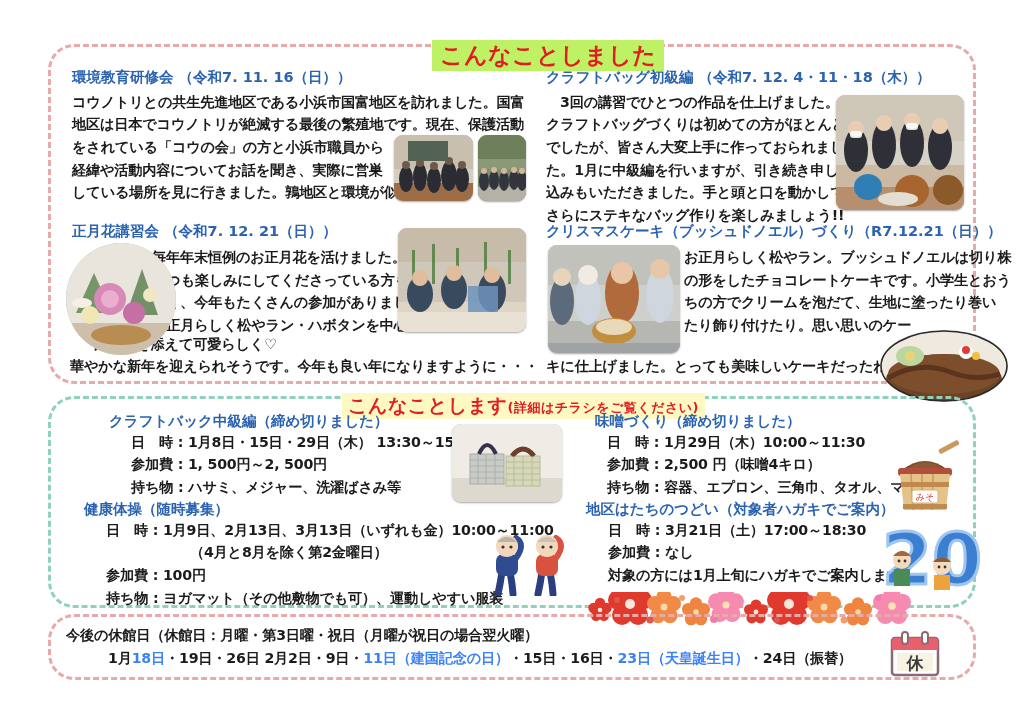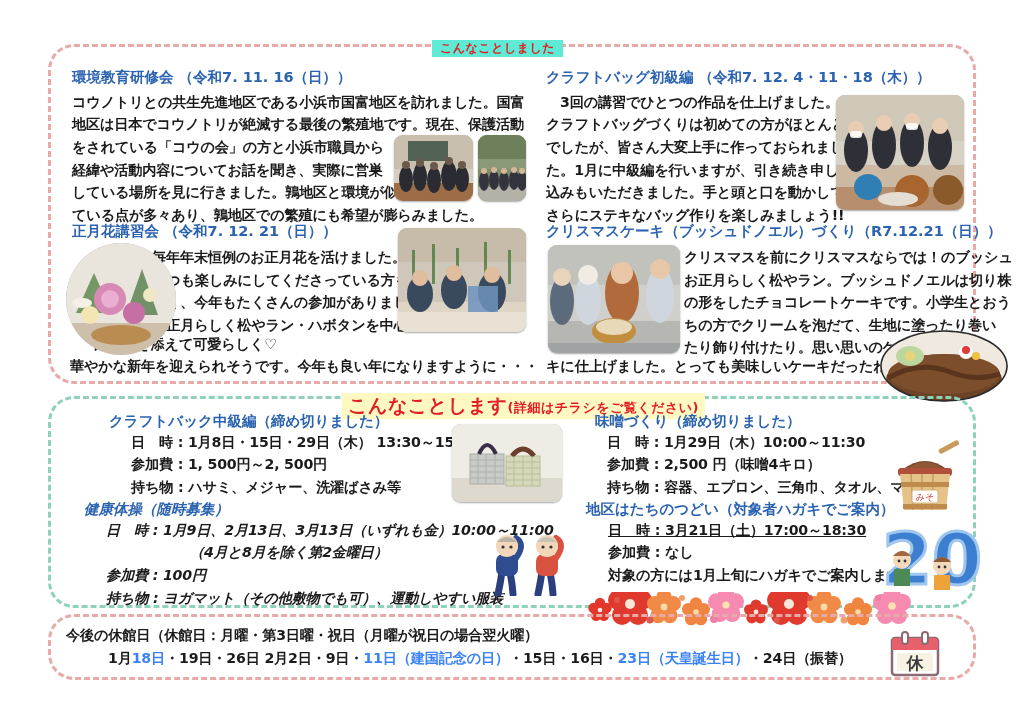--- a/index.html
+++ b/index.html
@@ -30,21 +30,21 @@
   }
 
   
   .banner {
     position: absolute;
     color: #e21c21;
     font-weight: bold;
     letter-spacing: .5px;
     white-space: nowrap;
   }
-  #banner-did { left: 432px; top: 40px; font-size: 12px; background:#5eead4; padding: 0 8px; }
+  #banner-did { left: 432px; top: 40px; font-size: 23px; background:#bef264; padding: 0 8px; }
   #banner-will { left: 342px; top: 393px; font-size: 19px; background:#fef9c3; padding: 0 6px; }
   #banner-will .sub { font-size: 13px; font-weight: bold; }
 
   
   .ev-title {
     color: #2b63b0;
     font-size: 14.5px;
     font-weight: bold;
     white-space: nowrap;
     line-height: 1.3;
@@ -90,21 +90,20 @@
   <div class="panel" id="panel-did"></div>
   <div class="banner" id="banner-did">こんなことしました</div>
 
   <div class="blk" style="left:72px; top:68px;">
     <div class="ev-title">環境教育研修会 （令和7. 11. 16（日））</div>
     <div class="body-line" style="margin-top:4px;">コウノトリとの共生先進地区である小浜市国富地区を訪れました。国富</div>
     <div class="body-line">地区は日本でコウノトリが絶滅する最後の繁殖地です。現在、保護活動</div>
     <div class="body-line">をされている「コウの会」の方と小浜市職員から</div>
     <div class="body-line">経緯や活動内容についてお話を聞き、実際に営巣</div>
     <div class="body-line">している場所を見に行きました。鶉地区と環境が似</div>
-    <div class="body-line">ている点が多々あり、鶉地区での繁殖にも希望が膨らみました。</div>
   </div>
 
   <div class="photo" style="left:394px; top:135px; width:79px; height:66px;">
     <svg class="ph" viewBox="0 0 79 66" preserveAspectRatio="none">
       <rect width="79" height="66" fill="#d6cec0"></rect>
       <rect x="0" y="0" width="79" height="34" fill="#c9bfae"></rect>
       <rect x="14" y="6" width="40" height="20" fill="#3d5247" opacity="0.85"></rect>
       <rect x="0" y="48" width="79" height="18" fill="#9c6d46"></rect>
       <g fill="#2b2b33">
         <ellipse cx="12" cy="44" rx="7" ry="13"></ellipse>
@@ -248,21 +247,20 @@
         </g>
       <rect x="70" y="58" width="30" height="26" fill="#6f93bd" opacity=".85"></rect>
       <rect x="0" y="84" width="128" height="20" fill="#e9e2d4"></rect>
     </svg>
   </div>
 
   <div class="blk" style="left:546px; top:222px;">
     <div class="ev-title">クリスマスケーキ（ブッシュドノエル）づくり（R7.12.21（日））</div>
   </div>
   <div class="blk" style="left:684px; top:246px;">
-    <div class="body-line">クリスマスを前にクリスマスならでは！のブッシュ</div>
     <div class="body-line">お正月らしく松やラン。ブッシュドノエルは切り株</div>
     <div class="body-line">の形をしたチョコレートケーキです。小学生とおう</div>
     <div class="body-line">ちの方でクリームを泡だて、生地に塗ったり巻い</div>
     <div class="body-line">たり飾り付けたり。思い思いのケー</div>
   </div>
   <div class="blk" style="left:546px; top:355px;">
     <div class="body-line">キに仕上げました。とっても美味しいケーキだったね!</div>
   </div>
 
   <div class="photo" style="left:548px; top:245px; width:132px; height:108px;">
@@ -315,38 +313,38 @@
     <span>こんなことします</span><span class="sub">(詳細はチラシをご覧ください)</span>
   </div>
 
   <div class="blk" style="left:84px; top:412px;margin-left:25px;">
     <div class="ev-title">クラフトバック中級編（締め切りました）</div>
     <div class="body-line" style="padding-left:22px;">日　時 : 1月8日・15日・29日（木）  13:30～15:30</div>
     <div class="body-line" style="padding-left:22px;">参加費 : 1, 500円～2, 500円</div>
     <div class="body-line" style="padding-left:22px;">持ち物 : ハサミ、メジャー、洗濯ばさみ等</div>
   </div>
 
-  <div class="blk" style="left:84px; top:500px;font-style:italic;">
+  <div class="blk" style="left:84px; top:500px;">
     <div class="ev-title">健康体操（随時募集）</div>
     <div class="body-line" style="padding-left:22px;">日　時 : 1月9日、2月13日、3月13日（いずれも金）10:00～11:00</div>
     <div class="body-line" style="padding-left:22px;">　　　　　　（4月と8月を除く第2金曜日）</div>
     <div class="body-line" style="padding-left:22px;">参加費 : 100円</div>
     <div class="body-line" style="padding-left:22px;">持ち物 : ヨガマット（その他敷物でも可）、運動しやすい服装</div>
   </div>
 
   <div class="blk" style="left:595px; top:412px;">
     <div class="ev-title">味噌づくり（締め切りました）</div>
     <div class="body-line" style="padding-left:12px;">日　時 : 1月29日（木）10:00～11:30</div>
     <div class="body-line" style="padding-left:12px;">参加費 : 2,500 円（味噌4キロ）</div>
     <div class="body-line" style="padding-left:12px;">持ち物 : 容器、エプロン、三角巾、タオル、マスク</div>
   </div>
 
   <div class="blk" style="left:586px; top:500px;">
     <div class="ev-title">地区はたちのつどい（対象者ハガキでご案内）</div>
-    <div class="body-line" style="padding-left:22px;text-decoration:underline;">日　時 : 3月21日（土）17:00～18:30</div>
+    <div class="body-line" style="padding-left:22px;">日　時 : 3月21日（土）17:00～18:30</div>
     <div class="body-line" style="padding-left:22px;">参加費 : なし</div>
     <div class="body-line" style="padding-left:22px;">対象の方には1月上旬にハガキでご案内します</div>
   </div>
 
   <div class="photo" style="left:452px; top:424px; width:110px; height:78px;">
     <svg class="ph" viewBox="0 0 110 78" preserveAspectRatio="none">
       <rect width="110" height="78" fill="#efece6"></rect>
       <rect x="0" y="54" width="110" height="24" fill="#ded9cf"></rect>
       <g>
         <rect x="18" y="30" width="34" height="30" fill="#c9ccc6" stroke="#a9aca6"></rect>

